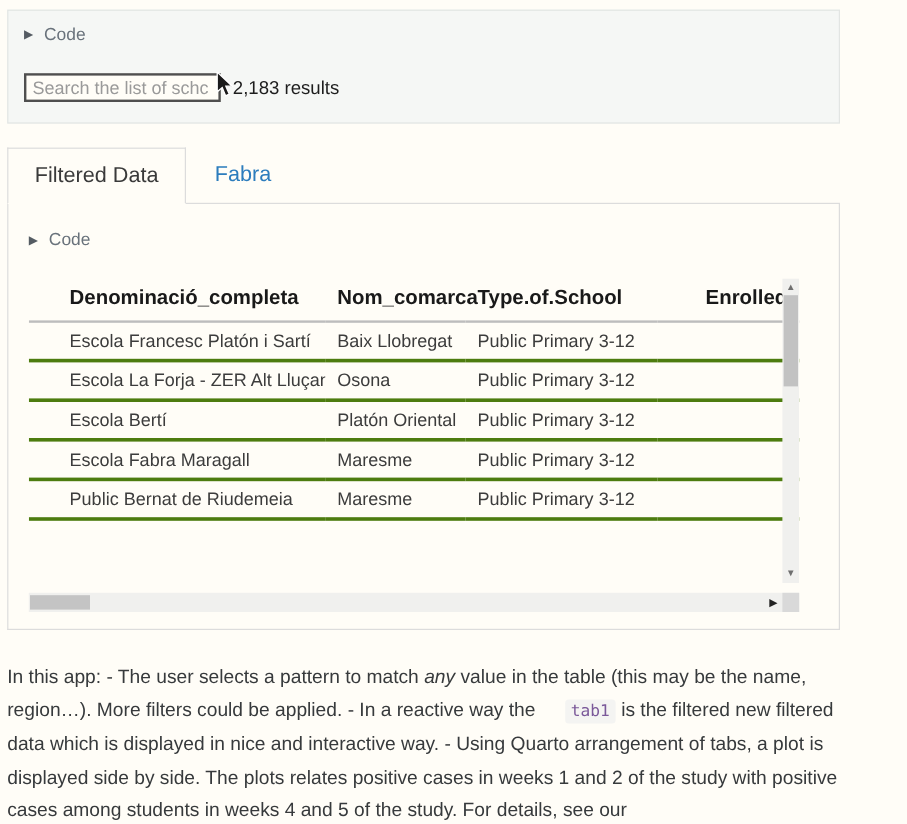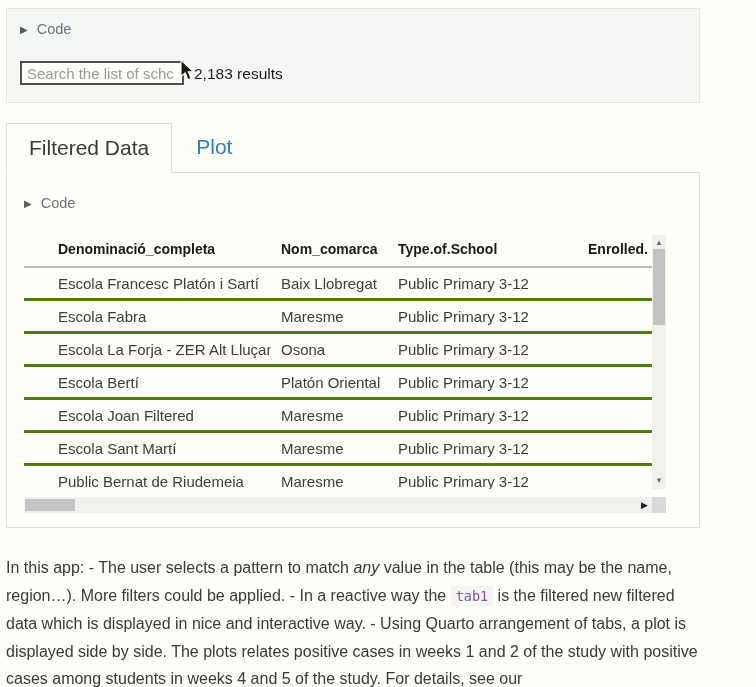--- a/index.html
+++ b/index.html
@@ -50,21 +50,21 @@
     color: #333;
     outline: none;
   }
   .search-input::placeholder { color: #9a9a9a; }
   .results-count { margin-left: 10px; font-size: 15.5px; line-height: 25px; color: #1d1d1d; text-align: center; }
 
   
   .tabset { margin-top: 20px; }
   .tab-bar { display: flex; border-bottom: 1px solid #dcdcdc; }
   .tab {
-    font-size: 21px;
+    font-size: 18px;
     padding: 12px 22px;
     cursor: pointer;
   }
   .tab.active {
     background: #fffdf7;
     border: 1px solid #dcdcdc;
     border-bottom: 1px solid #fffdf7;
     margin-bottom: -1px;
     color: #3a3a3a;
   }
@@ -84,21 +84,21 @@
     table-layout: fixed;
     width: 684px;
     white-space: nowrap;
   }
   .data-table col.c1 { width: 247px; }
   .data-table col.c2 { width: 117px; }
   .data-table col.c3 { width: 160px; }
   .data-table col.c4 { width: 160px; }
   .data-table th {
     text-align: left;
-    font-size: 14px;
+    font-size: 17px;
     font-weight: bold;
     color: #191919;
     padding: 6px 10px 9px 10px;
     border-bottom: 2px solid #bdbdbd;
   }
   .data-table th.first, .data-table td.first { padding-left: 34px; }
   .data-table th.last, .data-table td.last { padding-left: 40px; }
   .data-table td {
     font-size: 15px;
     color: #3c3c3c;
@@ -155,20 +155,21 @@
     color: #373a3c;
   }
   .description em { font-style: italic; }
   .inline-code {
     font-family: "DejaVu Sans Mono", "Liberation Mono", monospace;
     font-size: 13.5px;
     color: #7a5899;
     background: #f4f4f2;
     padding: 2px 5px;
     border-radius: 3px;
+    margin-left: 20px;
   }
 
   
   .mouse-cursor { position: absolute; left: 180px; top: 60px; z-index: 10; pointer-events: none; }
 </style>
 </head>
 <body>
 
 <div class="content">
 
@@ -179,21 +180,21 @@
     </div>
     <div class="form-row">
       <input class="search-input" type="text" placeholder="Search the list of schc" style="">
       <div class="results-count">2,183 results</div>
     </div>
   </div>
 
   <div class="tabset">
     <div class="tab-bar">
       <div class="tab active">Filtered Data</div>
-      <div class="tab inactive">Plot</div>
+      <div class="tab inactive">Fabra</div>
     </div>
     <div class="tab-content">
       <div class="code-fold">
         <span class="caret">▶</span>
         <span>Code</span>
       </div>
 
       <div class="table-widget">
         <div class="table-scroll">
           <table class="data-table">
@@ -212,45 +213,33 @@
               </tr>
             </thead>
             <tbody>
               <tr>
                 <td class="first">Escola Francesc Platón i Sartí</td>
                 <td>Baix Llobregat</td>
                 <td>Public Primary 3-12</td>
                 <td class="last"></td>
               </tr>
               <tr>
-                <td class="first">Escola Fabra</td>
-                <td>Maresme</td>
-                <td>Public Primary 3-12</td>
-                <td class="last"></td>
-              </tr>
-              <tr>
                 <td class="first">Escola La Forja - ZER Alt Lluçanès</td>
                 <td>Osona</td>
                 <td>Public Primary 3-12</td>
                 <td class="last"></td>
               </tr>
               <tr>
                 <td class="first">Escola Bertí</td>
                 <td>Platón Oriental</td>
                 <td>Public Primary 3-12</td>
                 <td class="last"></td>
               </tr>
               <tr>
-                <td class="first">Escola Joan Filtered</td>
-                <td>Maresme</td>
-                <td>Public Primary 3-12</td>
-                <td class="last"></td>
-              </tr>
-              <tr>
-                <td class="first">Escola Sant Martí</td>
+                <td class="first">Escola Fabra Maragall</td>
                 <td>Maresme</td>
                 <td>Public Primary 3-12</td>
                 <td class="last"></td>
               </tr>
               <tr>
                 <td class="first">Public Bernat de Riudemeia</td>
                 <td>Maresme</td>
                 <td>Public Primary 3-12</td>
                 <td class="last"></td>
               </tr>

